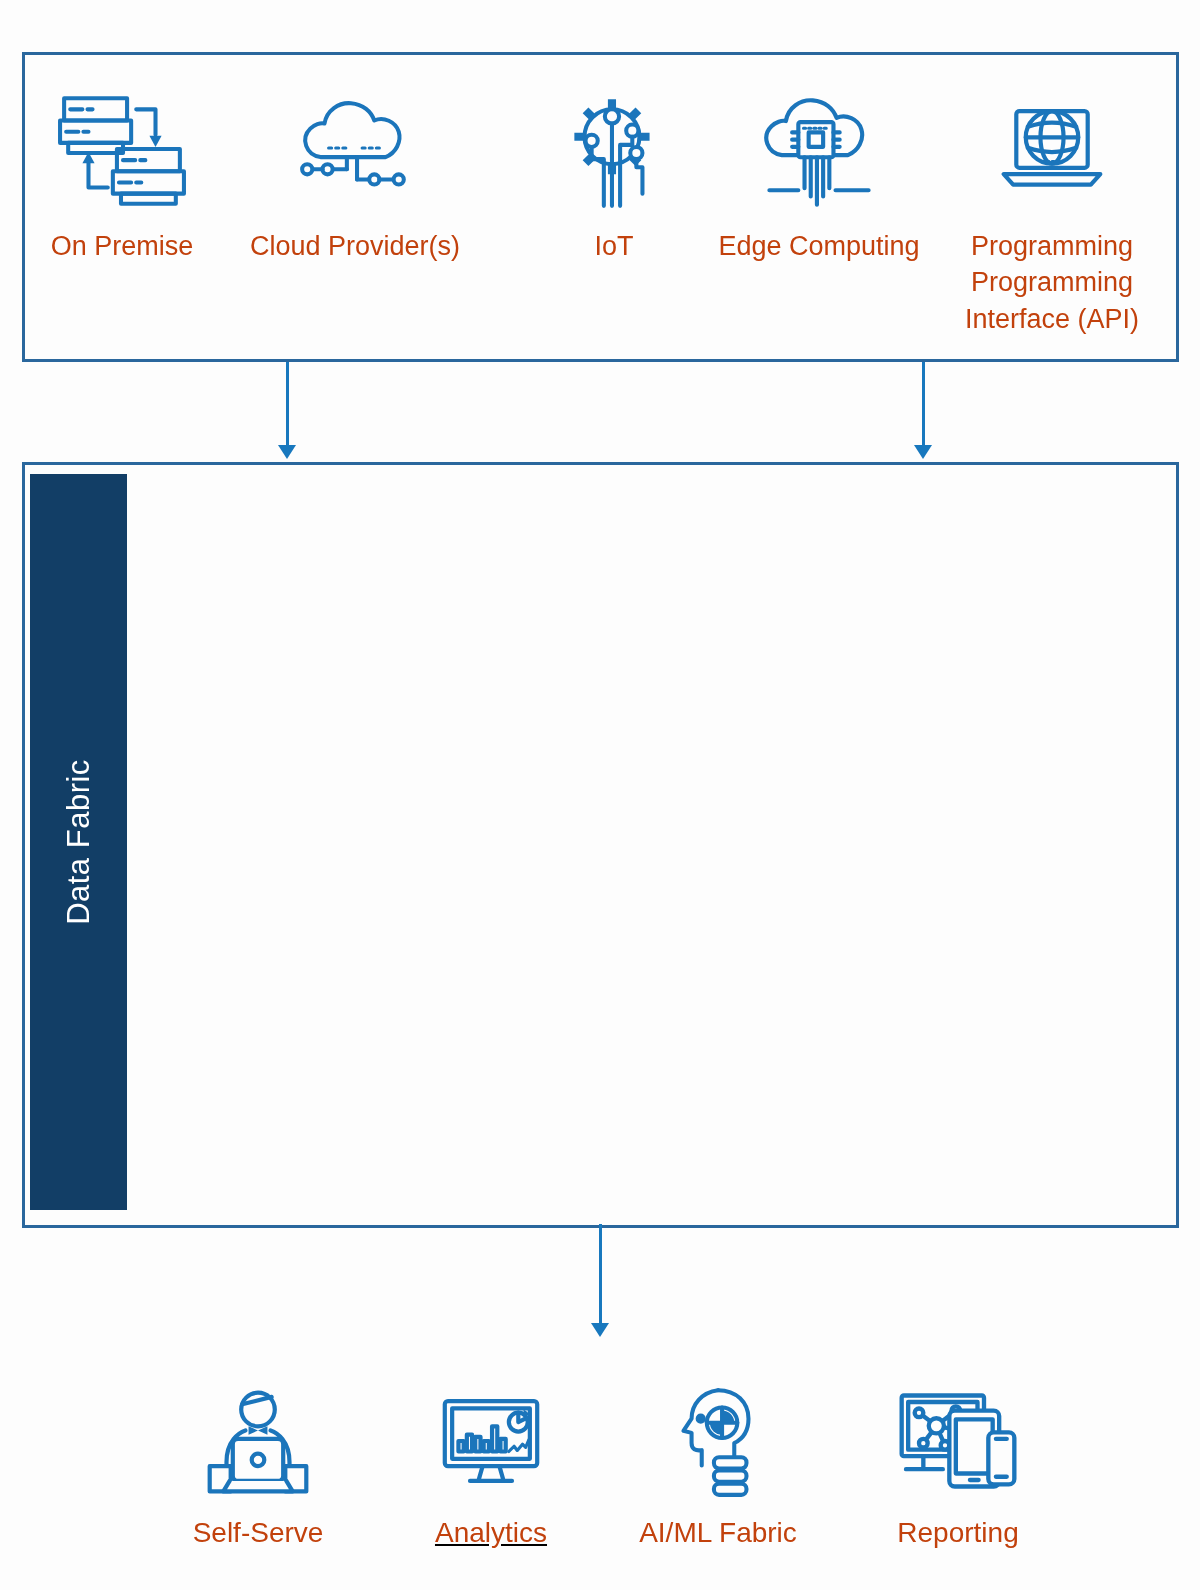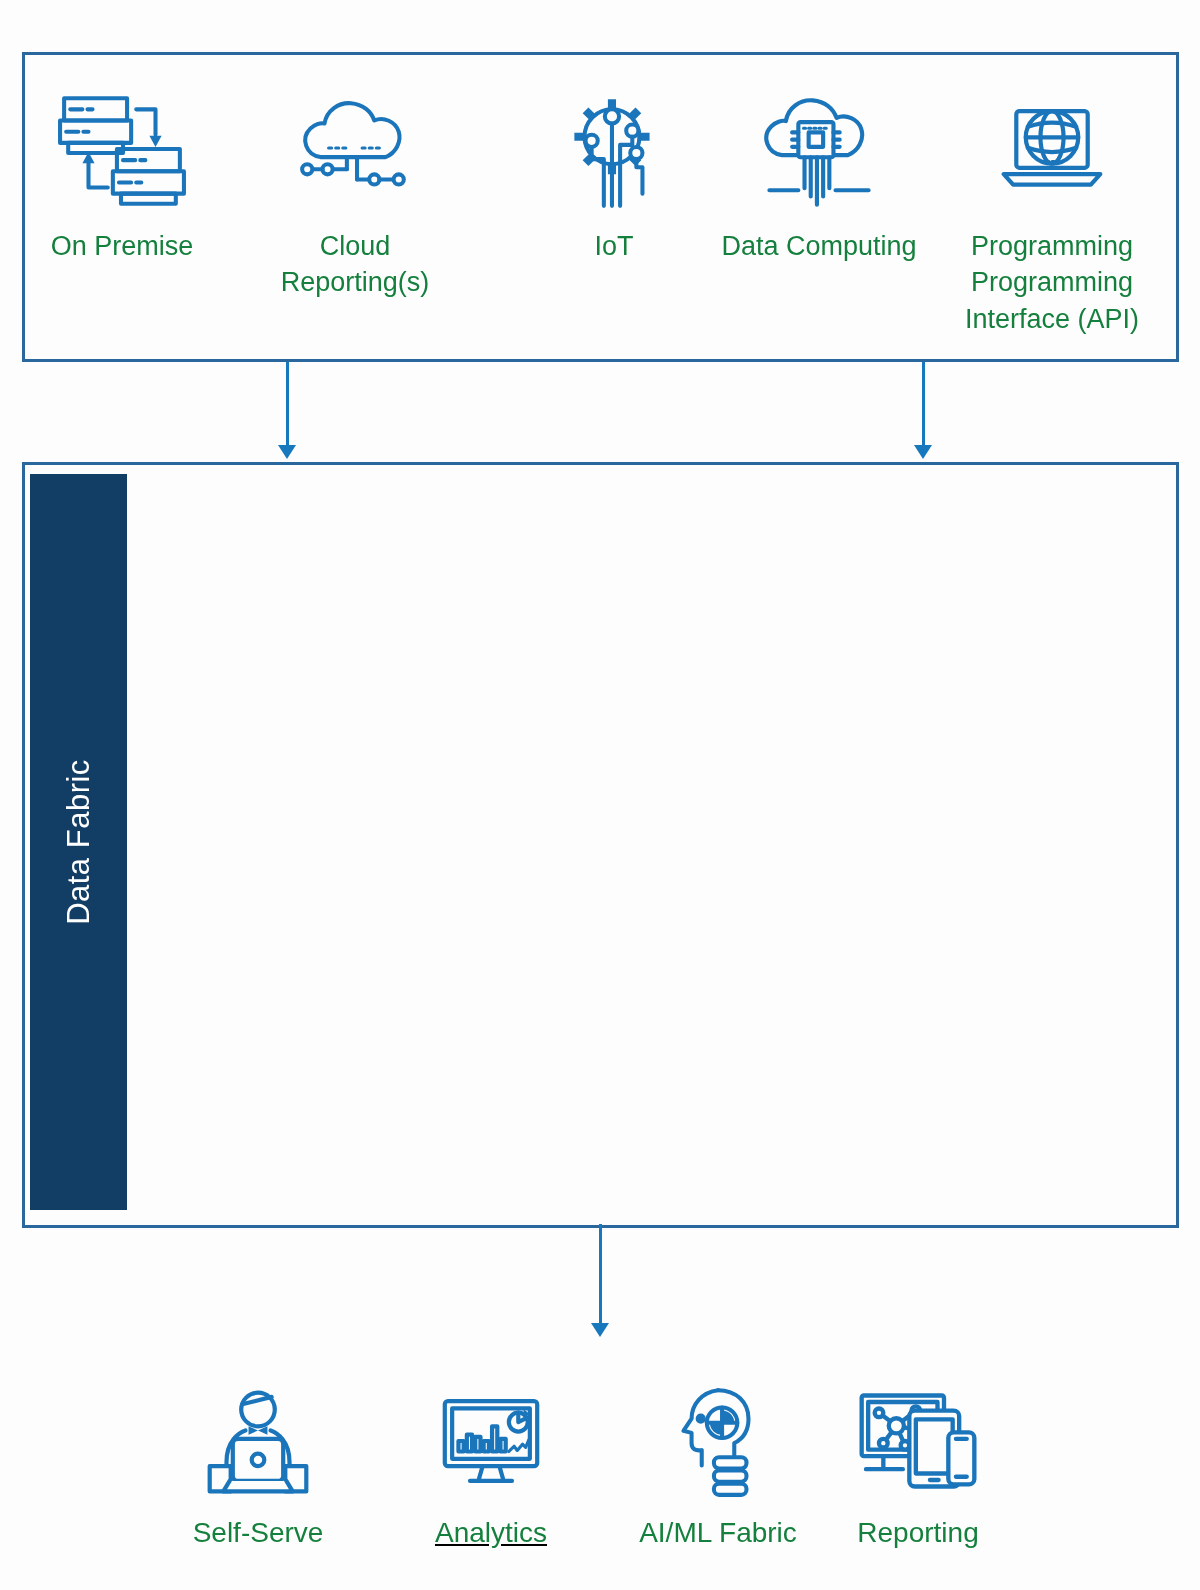--- a/index.html
+++ b/index.html
@@ -31,34 +31,34 @@
     white-space:nowrap;
     color:#ffffff;
     font-size:31px;
     letter-spacing:0.5px;
   }
 
   
   .col{position:absolute;text-align:center;}
   .col .iconwrap{display:flex;align-items:center;justify-content:center;height:126px;}
   .col .lbl{
-    margin-top:14px;color:#15803d;font-size:27px;line-height:1.35;
+    margin-top:14px;color:#c2410c;font-size:27px;line-height:1.35;
   }
   .src-col{width:212px;top:88px;}
   .src-col-0{left:16px;}
   .src-col-1{left:249px;}
   .src-col-2{left:508px;}
   .src-col-3{left:713px;}
   .src-col-4{left:946px;}
 
   .out-col{width:230px;top:1378px;}
   .out-col-0{left:143px;}
   .out-col-1{left:376px;text-decoration:underline;}
   .out-col-2{left:603px;}
-  .out-col-3{left:803px;}
+  .out-col-3{left:843px;}
   .out-col .lbl{font-size:28px;margin-top:10px;}
 
   
   .arrow-line{position:absolute;width:3px;background:#1878be;}
   .arrow-head{
     position:absolute;width:0;height:0;
     border-left:9px solid transparent;border-right:9px solid transparent;
     border-top:14px solid #1878be;
   }
   .a1-line{left:286px;top:362px;height:84px;}
@@ -106,21 +106,21 @@
         <path d="M39,78 H52"></path>
         <circle cx="33" cy="78" r="5"></circle>
         <path d="M19,78 H28"></path>
         <circle cx="13" cy="78" r="5"></circle>
         <path d="M62,88 H73"></path>
         <circle cx="79" cy="88" r="5"></circle>
         <path d="M84,88 H97"></path>
         <circle cx="103" cy="88" r="5"></circle>
       </svg>
     </div>
-    <div class="lbl">Cloud Reporting(s)</div>
+    <div class="lbl">Cloud Provider(s)</div>
   </div>
 
   <div class="col src-col src-col-2">
     <div class="iconwrap">
       <svg class="icn" width="124" height="126" viewBox="0 0 120 124" fill="none" stroke="#1b75bb" stroke-width="4" stroke-linecap="round" stroke-linejoin="round">
         <circle cx="58" cy="48" r="27"></circle>
         <path d="M85,48 H95 M58,21 V11 M31,48 H21 M58,75 V85 M77,29 L84,22 M39,29 L32,22 M39,67 L32,74 M77,67 L84,74" stroke-width="8" stroke-linecap="butt"></path>
         <circle cx="58" cy="28" r="7" fill="#fdfdfd"></circle>
         <path d="M58,35 V116"></path>
         <circle cx="38" cy="52" r="6" fill="#fdfdfd"></circle>
@@ -139,21 +139,21 @@
       <svg class="icn" width="124" height="124" viewBox="0 0 120 120" fill="none" stroke="#1b75bb" stroke-width="4" stroke-linecap="round" stroke-linejoin="round">
         <path d="M24,64 C10,62 4,46 14,36 C18,32 24,30 28,31 C30,18 42,10 54,11 C66,12 74,19 77,28 C86,24 98,29 101,39 C104,49 98,60 88,64 Z"></path>
         <rect x="40" y="32" width="34" height="34" rx="2" fill="#fdfdfd"></rect>
         <rect x="50" y="42" width="14" height="14"></rect>
         <path d="M45,38 h2 M50,38 h2 M55,38 h2 M60,38 h2 M65,38 h2" stroke-width="3"></path>
         <path d="M34,42 h6 M34,49 h6 M34,56 h6 M74,42 h6 M74,49 h6 M74,56 h6"></path>
         <path d="M46,66 V96 M52,66 V104 M58,66 V112 M64,66 V104 M70,66 V96"></path>
         <path d="M12,98 H40 M76,98 H108"></path>
       </svg>
     </div>
-    <div class="lbl">Data Computing</div>
+    <div class="lbl">Edge Computing</div>
   </div>
 
   <div class="col src-col src-col-4">
     <div class="iconwrap">
       <svg class="icn" width="126" height="122" viewBox="0 0 120 100" fill="none" stroke="#1b75bb" stroke-width="4" stroke-linecap="round" stroke-linejoin="round">
         <rect x="26" y="12" width="68" height="54" rx="3"></rect>
         <circle cx="60" cy="37" r="25"></circle>
         <ellipse cx="60" cy="37" rx="11" ry="25"></ellipse>
         <path d="M37,27 Q60,19 83,27 M35,37 H85 M37,47 Q60,55 83,47"></path>
         <path d="M50,60 h2 M55,60 h2 M60,60 h2 M65,60 h2" stroke-width="3"></path>

